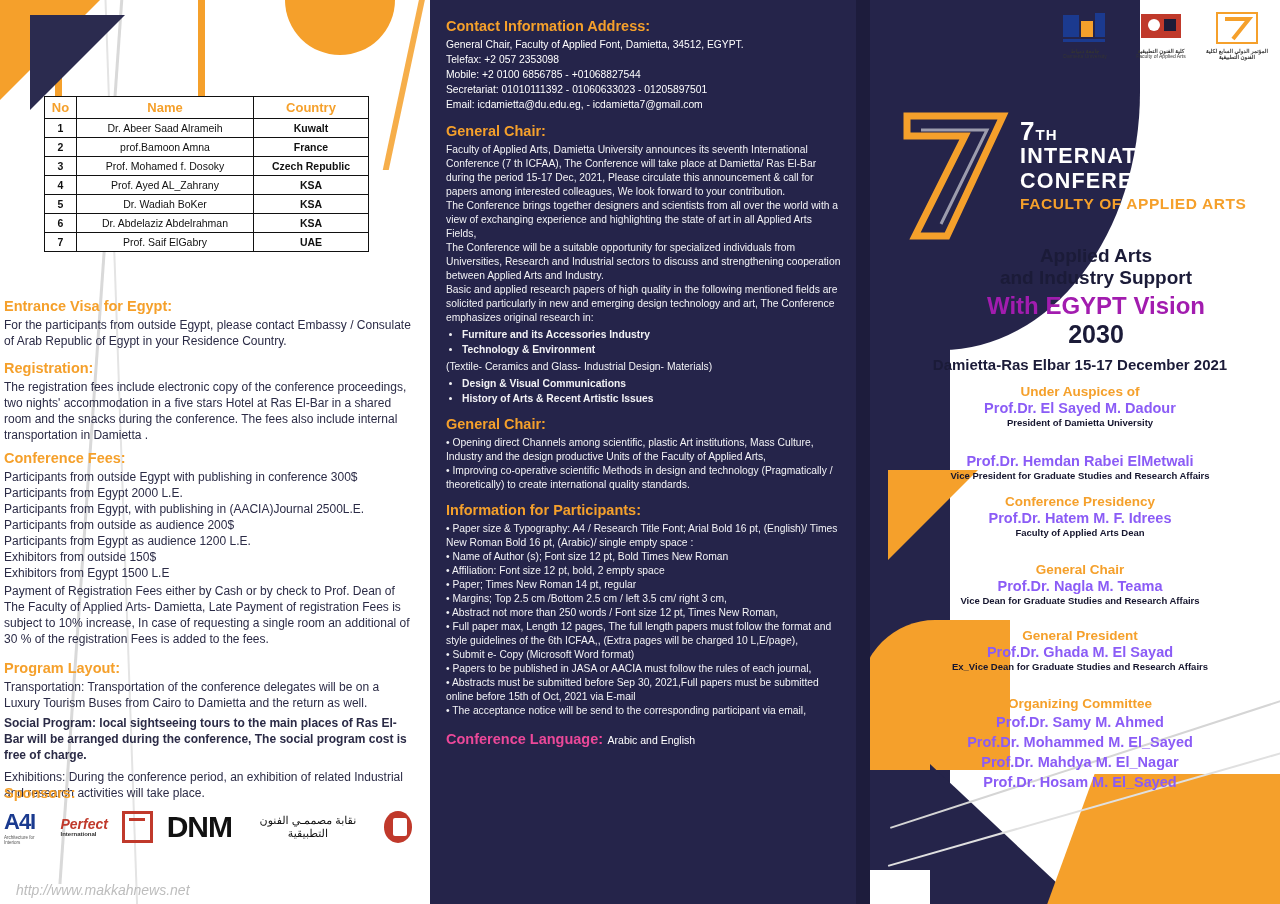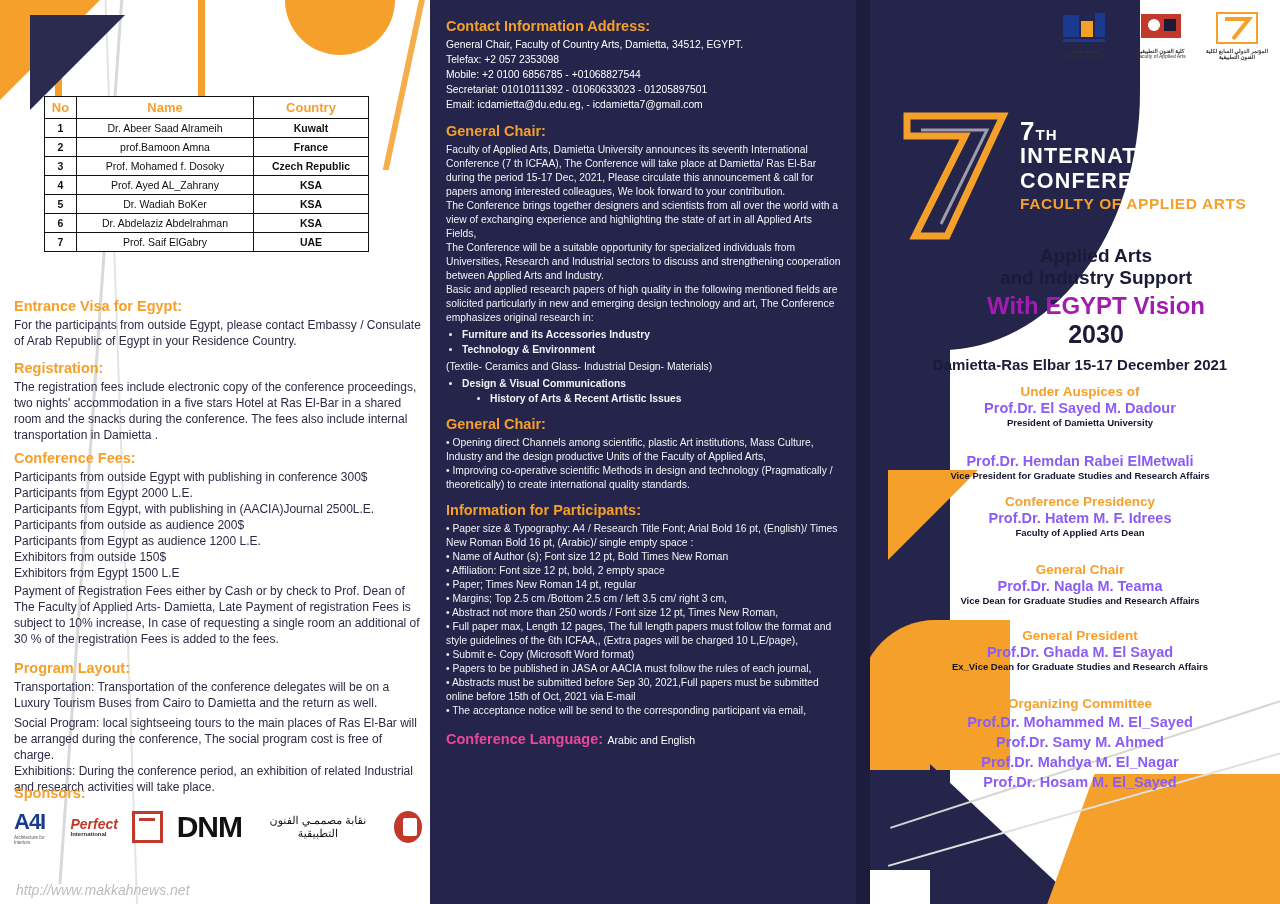--- a/index.html
+++ b/index.html
@@ -50,21 +50,21 @@
     position:absolute; left:44px; top:96px; border-collapse:collapse; width:325px;
     font-size:10.5px; background:#fff;
   }
   table.participants th, table.participants td {
     border:1.6px solid #111; padding:3px 4px; text-align:center; color:#111;
   }
   table.participants th { color:#F5A02B; font-weight:bold; font-size:13px; }
   table.participants td.num { width:32px; font-weight:bold; color:#111; }
   table.participants td.country { width:115px; font-weight:bold; }
 
-  .sec { position:absolute; left:14px; width:408px; }
+  .sec { position:absolute; left:4px; width:408px; }
   .sec h3 {
     color:#F5A02B; font-size:14.5px; font-weight:bold; margin-bottom:4px;
   }
   .sec p, .sec div.body {
     color:#2b2b46; font-size:12px; line-height:1.33; text-align:left;
   }
 
   #s-visa { top:298px; }
   #s-reg  { top:360px; }
   #s-fees { top:450px; }
@@ -214,21 +214,21 @@
       <p>Participants from outside as audience 200$</p>
       <p>Participants from Egypt as audience 1200 L.E.</p>
       <p>Exhibitors from outside 150$</p>
       <p>Exhibitors from Egypt 1500 L.E</p>
       <p style="margin-top:2px;">Payment of Registration Fees either by Cash or by check to Prof. Dean of The Faculty of Applied Arts- Damietta, Late Payment of registration Fees is subject to 10% increase, In case of requesting a single room an additional of 30 % of the registration Fees is added to the fees.</p>
     </div>
 
     <div class="sec" id="s-prog">
       <h3>Program Layout:</h3>
       <p style="margin-bottom:4px;">Transportation: Transportation of the conference delegates will be on a Luxury Tourism Buses from Cairo to Damietta and the return as  well.</p>
-      <p style="margin-bottom:0;">Social Program: local sightseeing tours to the main places of Ras El-Bar will be arranged during the conference, The social program cost is free of charge.</p>
+      <p style="margin-bottom:6px;font-weight:bold;">Social Program: local sightseeing tours to the main places of Ras El-Bar will be arranged during the conference, The social program cost is free of charge.</p>
       <p>Exhibitions: During the conference period, an exhibition of related  Industrial and research activities will take place.</p>
     </div>
 
     <div class="sec" id="s-spon">
       <h3>Sponsors:</h3>
       <div class="sponsors-row">
         <div class="sp">
           <div class="sp-a4i">
             <span>A4I</span>
             <small>Architecture for Interiors</small>
@@ -246,39 +246,39 @@
         <div class="sp-circ"></div>
       </div>
     </div>
 
     <div class="watermark">http://www.makkahnews.net</div>
   </div>
 
   <div class="center-col">
 
     <h3 class="first">Contact Information Address:</h3>
-    <div class="contact-line">General Chair, Faculty of Country Arts, Damietta, 34512, EGYPT.</div>
+    <div class="contact-line">General Chair, Faculty of Applied Font, Damietta, 34512, EGYPT.</div>
     <div class="contact-line">Telefax: +2 057 2353098</div>
     <div class="contact-line">Mobile: +2 0100 6856785 - +01068827544</div>
     <div class="contact-line">Secretariat: 01010111392 - 01060633023 - 01205897501</div>
     <div class="contact-line">Email: icdamietta@du.edu.eg, - icdamietta7@gmail.com</div>
 
     <h3>General Chair:</h3>
     <p>Faculty of Applied Arts, Damietta University announces its seventh International Conference (7 th ICFAA), The Conference will  take place at Damietta/ Ras El-Bar during the period 15-17 Dec, 2021, Please circulate this announcement &amp; call for papers among interested colleagues, We look forward to your contribution.</p>
     <p>The Conference brings together designers and scientists from all over the world with a view of exchanging experience and highlighting the state of art in all Applied Arts Fields,</p>
     <p>The Conference will be a suitable opportunity for specialized individuals from Universities, Research and Industrial sectors to discuss and strengthening cooperation between Applied Arts and Industry.</p>
     <p>Basic and applied research papers of high quality in the following mentioned fields are solicited particularly in new and emerging design technology and art, The Conference emphasizes original research in:</p>
     <ul class="dot">
       <li style="font-weight:bold;">Furniture and its Accessories Industry</li>
       <li style="font-weight:bold;">Technology &amp; Environment</li>
     </ul>
     <p>(Textile- Ceramics and Glass- Industrial Design- Materials)</p>
     <ul class="dot">
       <li style="font-weight:bold;">Design &amp; Visual Communications</li>
-      <li style="font-weight:bold;margin-left:28px;">History of Arts &amp; Recent Artistic Issues</li>
+      <li style="font-weight:bold;">History of Arts &amp; Recent Artistic Issues</li>
     </ul>
 
     <h3>General Chair:</h3>
     <p>• <span>Opening direct Channels among scientific, plastic Art institutions, Mass Culture, Industry and the design productive Units of the Faculty of Applied Arts,</span></p>
     <p>• <span>Improving co-operative scientific Methods in design and technology (Pragmatically / theoretically) to create international quality standards.</span></p>
 
     <h3>Information for Participants:</h3>
     <p>• <span>Paper size &amp; Typography: A4 / Research Title Font; Arial Bold 16 pt, (English)/ Times New Roman Bold 16 pt, (Arabic)/ single empty space :</span></p>
     <p>• <span>Name of Author (s); Font size 12 pt, Bold Times New Roman</span></p>
     <p>• <span>Affiliation:  Font size 12 pt, bold, 2 empty space</span></p>
@@ -399,20 +399,20 @@
     </div>
 
     <div class="block" id="b-secretary">
       <div class="blk-head">General President</div>
       <div class="blk-name">Prof.Dr. Ghada M. El Sayad</div>
       <div class="blk-role">Ex_Vice Dean for Graduate Studies and Research Affairs</div>
     </div>
 
     <div class="block" id="b-org">
       <div class="blk-head">Organizing Committee</div>
+      <div class="blk-name">Prof.Dr. Samy M. Ahmed</div>
       <div class="blk-name">Prof.Dr. Mohammed M. El_Sayed</div>
-      <div class="blk-name">Prof.Dr. Samy M. Ahmed</div>
       <div class="blk-name">Prof.Dr. Mahdya M. El_Nagar</div>
       <div class="blk-name">Prof.Dr. Hosam M. El_Sayed</div>
     </div>
   </div>
 
 </div>
 
 </body></html>

